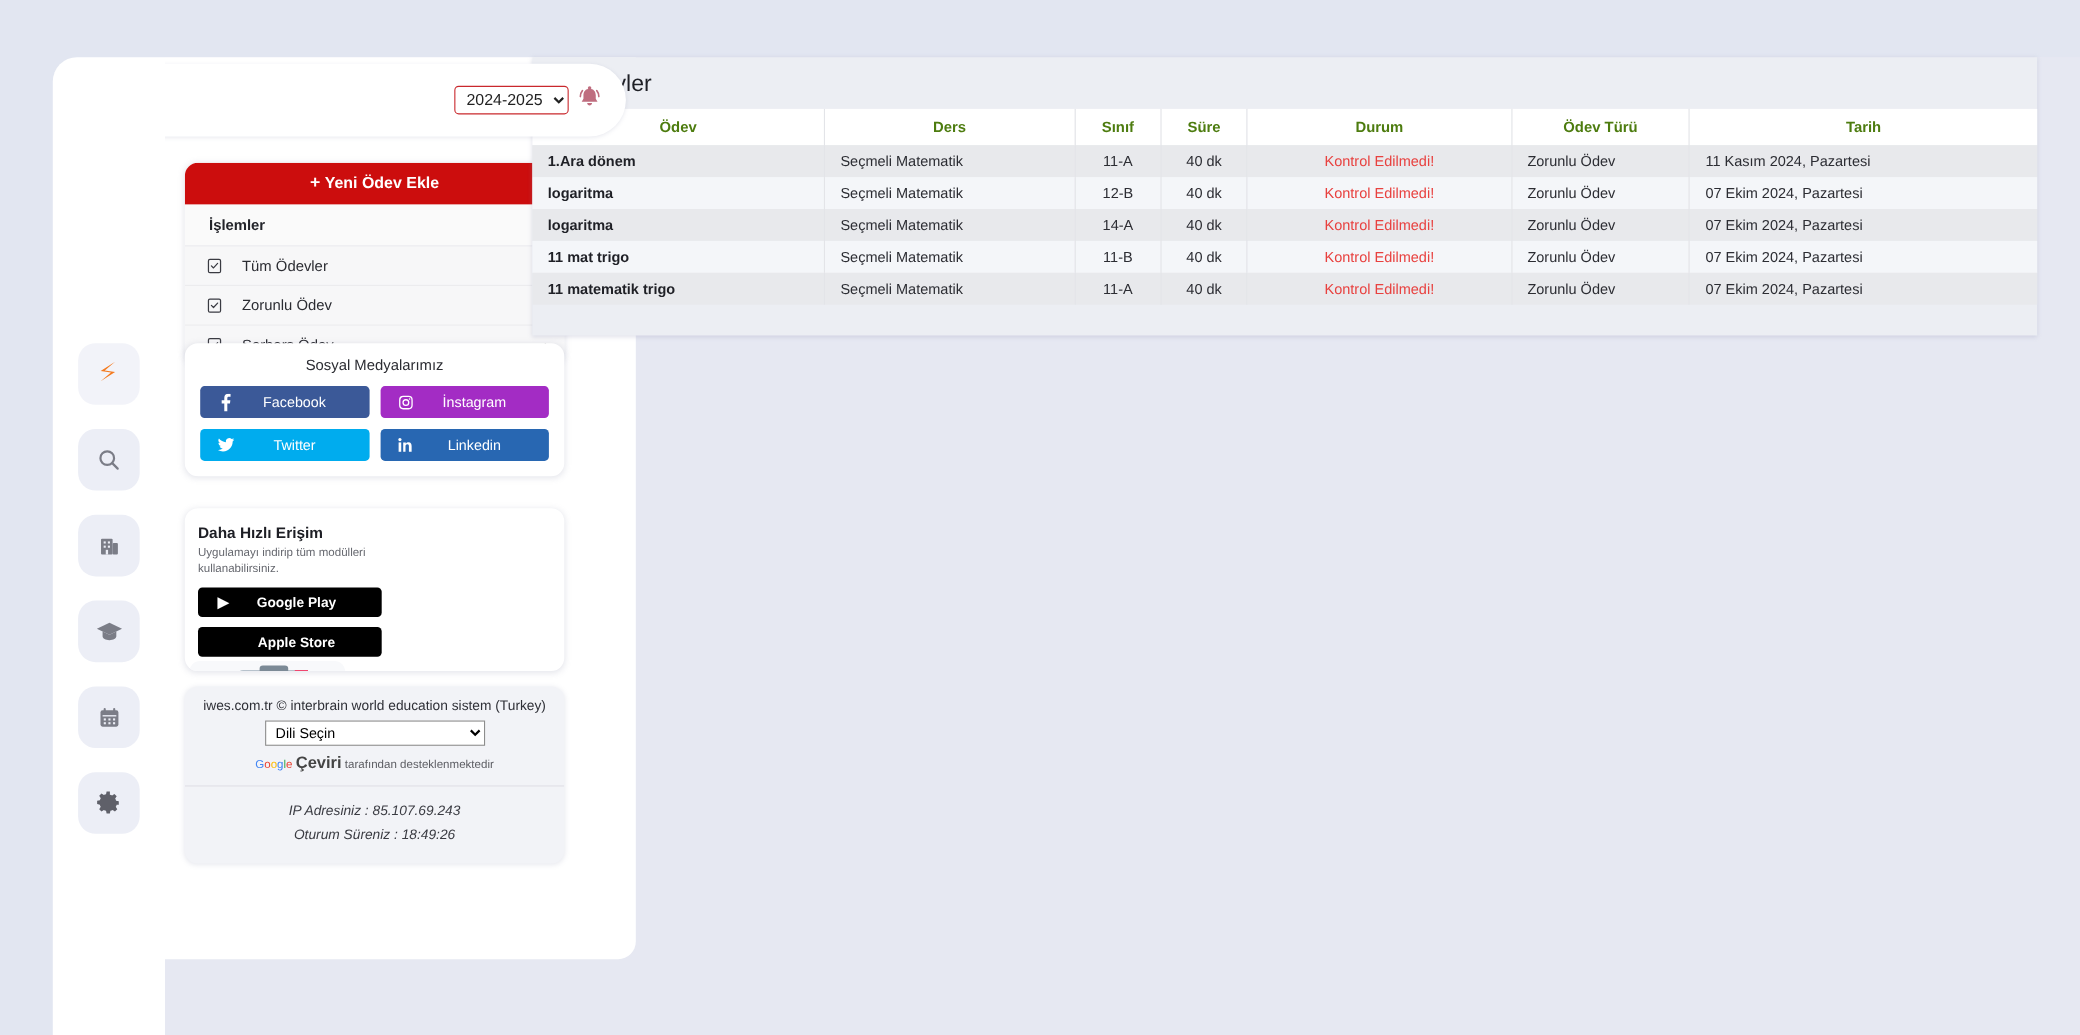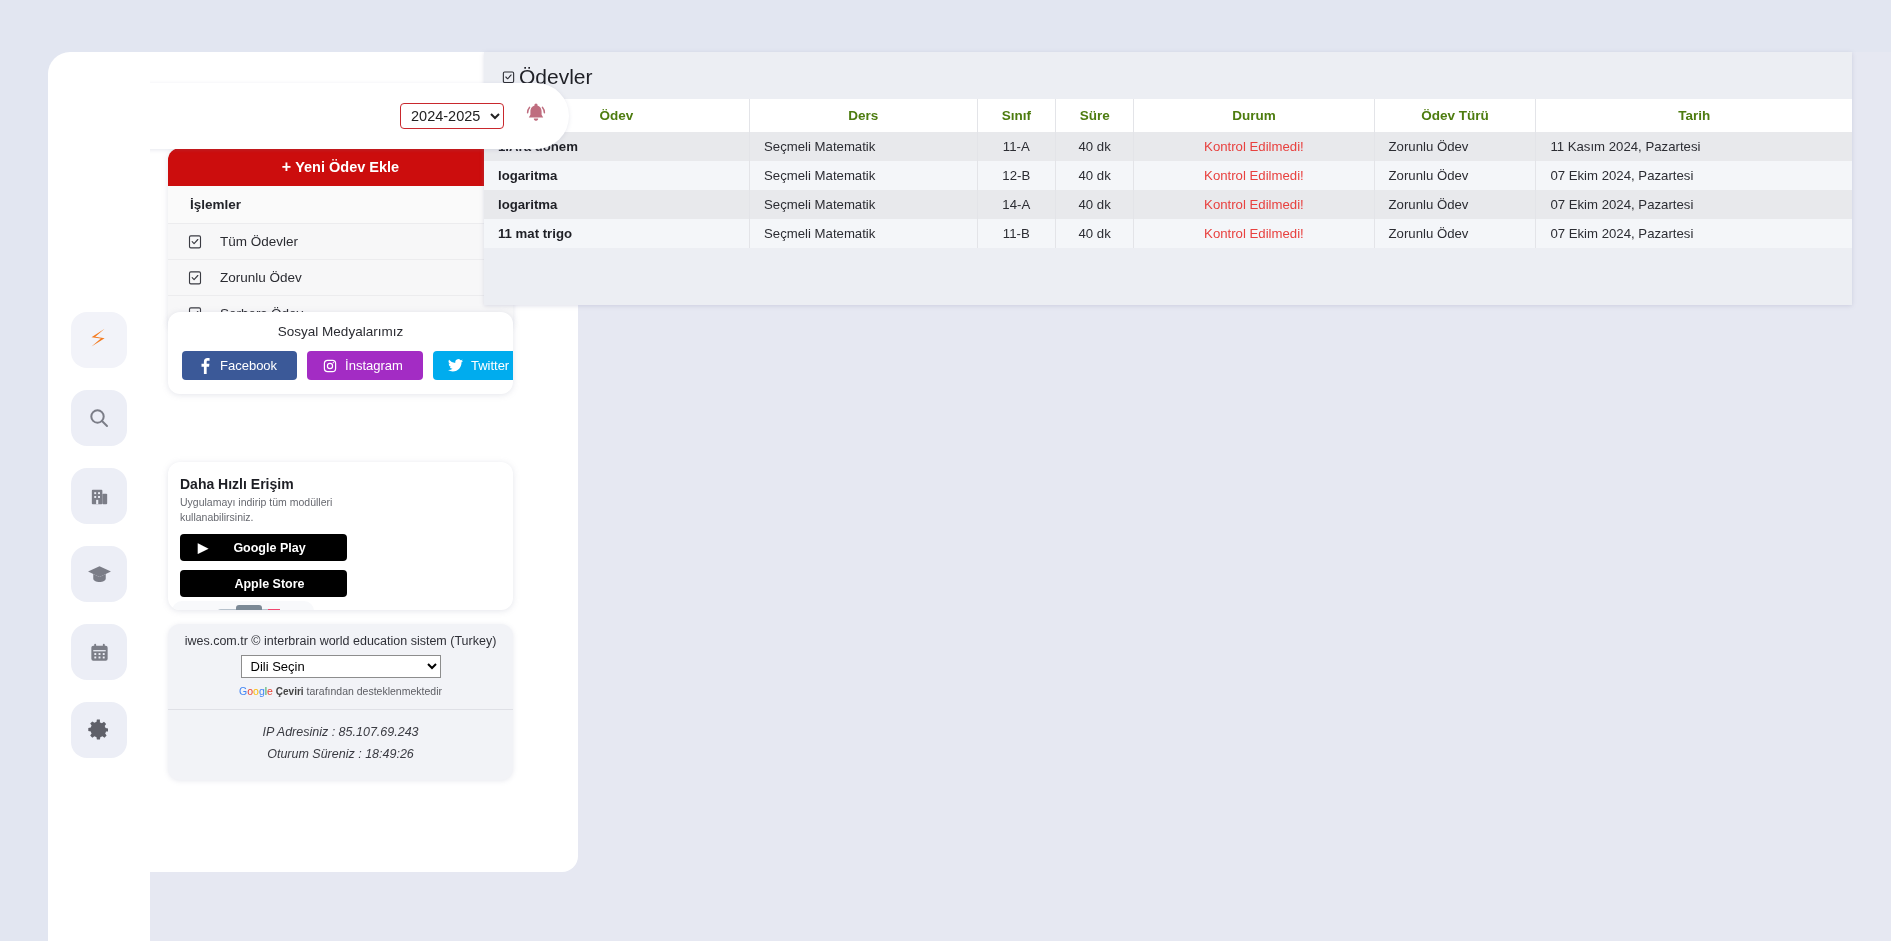--- a/index.html
+++ b/index.html
@@ -55,27 +55,27 @@
     position: absolute;
     left: 0px; top: 0px;
     width: 428px; height: 820px;
     background: #ffffff;
     border-radius: 0 0 16px 0;
   }
 
   
   #header-pill {
     position: absolute;
-    left: -78px; top: 31px;
+    left: -78px; top: 6px;
     width: 497px; height: 66px;
     background: #ffffff;
     border-radius: 33px;
     box-shadow: 0 1px 4px rgba(120,125,160,.18);
     display: flex; align-items: center; justify-content: flex-end;
-    padding-right: 14px; gap: 13px;
+    padding-right: 14px; gap: 0;
     z-index: 5;
   }
   #year-select {
     font-family: "Liberation Sans", sans-serif;
     font-size: 14.5px;
     color: #222;
     background: #fff;
     border: 1px solid #c9282d;
     border-radius: 4px;
     padding: 3px 6px;
@@ -137,21 +137,21 @@
   
   #social-card { top: 260px; padding: 12px 14px 14px; }
   .social-title {
     text-align: center;
     font-size: 13.5px;
     color: #2b2c32;
     margin-bottom: 12px;
   }
   .social-grid {
     display: grid;
-    grid-template-columns: 1fr 1fr 1fr 1fr;
+    grid-template-columns: 1fr 1fr;
     gap: 10px 10px;
   }
   .social-btn {
     height: 29px;
     border-radius: 4px;
     border: none;
     color: #fff;
     font-family: "Liberation Sans", sans-serif;
     font-size: 13px;
     display: flex; align-items: center;
@@ -193,21 +193,21 @@
     font-family: "Liberation Sans", sans-serif;
     font-size: 13px;
     padding: 2px 5px;
     width: 200px;
     background: #fff;
     border: 1px solid #8d8d8d;
     cursor: pointer;
   }
   .foot-google { margin-top: 7px; font-size: 10.5px; color: #5c5d63; }
   .g-b { color:#4285F4 } .g-r { color:#EA4335 } .g-y { color:#FBBC05 } .g-g { color:#34A853 }
-  .foot-google b { color: #444; font-size: 10px; }
+  .foot-google b { color: #444; font-size: 15px; }
   .foot-bottom {
     border-top: 1px solid #dfe0e6;
     padding: 12px 0 14px;
     text-align: center;
   }
   .foot-line {
     font-size: 12.5px; font-style: italic; color: #3a3b42; line-height: 1.75;
   }
 
   
@@ -573,18 +573,27 @@
           </tr>
           <tr>
             <td class="c-odev">11 mat trigo</td>
             <td class="c-ders">Seçmeli Matematik</td>
             <td>11-B</td>
             <td>40 dk</td>
             <td class="c-durum">Kontrol Edilmedi!</td>
             <td class="c-tur">Zorunlu Ödev</td>
             <td class="c-tarih">07 Ekim 2024, Pazartesi</td>
           </tr>
+          <tr>
+            <td class="c-odev">11 matematik trigo</td>
+            <td class="c-ders">Seçmeli Matematik</td>
+            <td>11-A</td>
+            <td>40 dk</td>
+            <td class="c-durum">Kontrol Edilmedi!</td>
+            <td class="c-tur">Zorunlu Ödev</td>
+            <td class="c-tarih">07 Ekim 2024, Pazartesi</td>
+          </tr>
         </tbody>
       </table>
     </div>
 
   </div>
 </div>
 
 </body></html>

